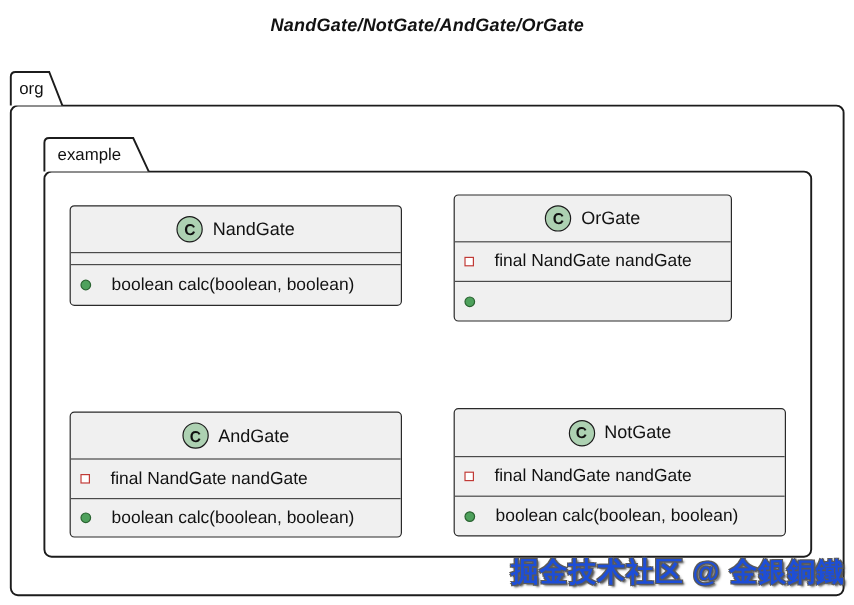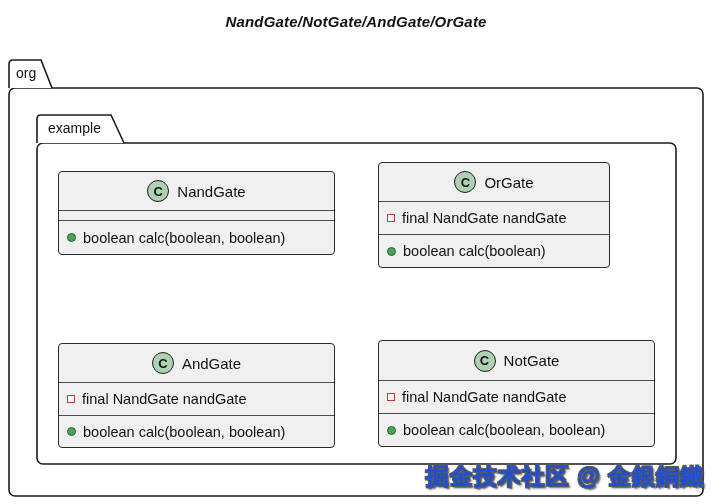--- a/index.html
+++ b/index.html
@@ -26,21 +26,21 @@
     display:flex;align-items:center;justify-content:center;gap:8px;box-sizing:border-box;
   }
   .class-icon{
     width:22px;height:22px;border-radius:50%;background:#add1b2;border:1px solid #1d1d1d;
     display:flex;align-items:center;justify-content:center;
     font-size:13px;font-weight:bold;color:#111;box-sizing:border-box;flex:0 0 auto;
   }
   .cb-name{font-size:15px;color:#121212;}
   .cb-section{border-top:1px solid #4a4a4a;box-sizing:border-box;}
   .member-row{
-    display:flex;align-items:center;gap:7px;padding:0 8px;height:100%;box-sizing:border-box;
+    display:flex;align-items:center;gap:17px;padding:0 8px;height:100%;box-sizing:border-box;
     font-size:14.5px;white-space:nowrap;
   }
   .bullet-circle{
     width:9px;height:9px;border-radius:50%;background:#4ea15c;border:1.5px solid #2a6331;
     box-sizing:border-box;flex:0 0 auto;
   }
   .bullet-square{
     width:8px;height:8px;background:#ffffff;border:1.5px solid #c03a36;
     box-sizing:border-box;flex:0 0 auto;
   }
@@ -112,21 +112,20 @@
     </div>
     <div class="cb-section sec-fields">
       <div class="member-row">
         <span class="bullet-square"></span>
         <span>final NandGate nandGate</span>
       </div>
     </div>
     <div class="cb-section sec-methods">
       <div class="member-row">
         <span class="bullet-circle"></span>
-        <span>boolean calc(boolean)</span>
       </div>
     </div>
   </div>
 
   <div class="class-box pos-andgate">
     <div class="cb-header">
       <span class="class-icon">C</span>
       <span class="cb-name">AndGate</span>
     </div>
     <div class="cb-section sec-fields">

